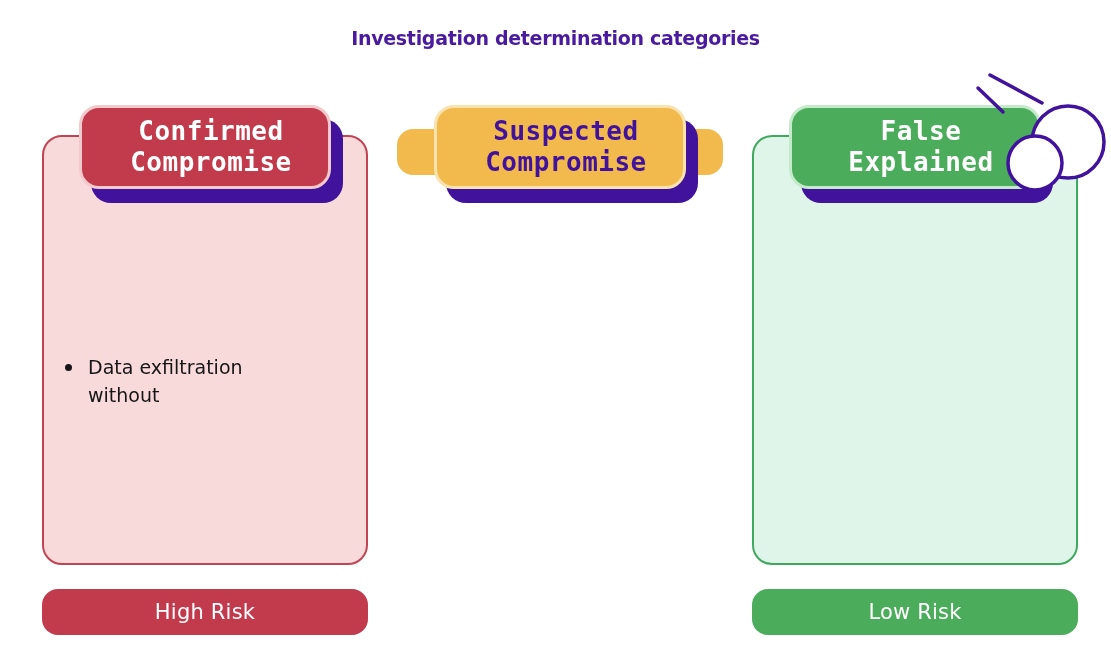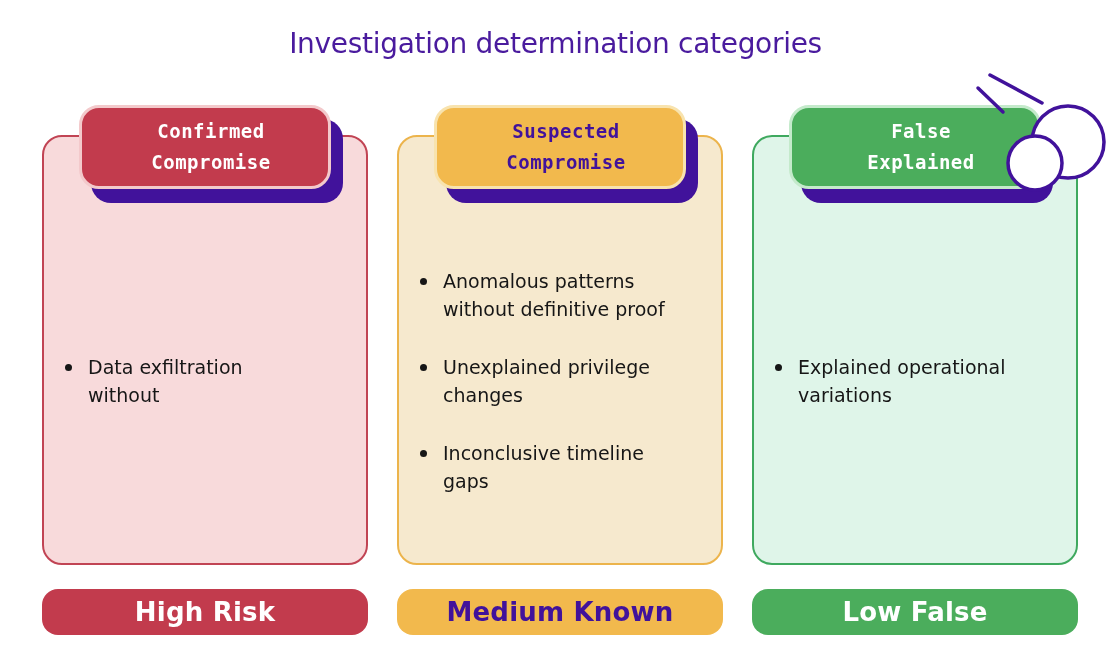--- a/index.html
+++ b/index.html
@@ -10,22 +10,22 @@
     width: 1111px;
     height: 658px;
     position: relative;
     background: #ffffff;
     font-family: "DejaVu Sans", sans-serif;
     overflow: hidden;
   }
   .title {
     text-align: center;
     margin-top: 27px;
-    font-size: 28px;
-    font-weight: 400;
+    font-size: 19px;
+    font-weight: 700;
     letter-spacing: -0.3px;
     color: var(--title-text, #4A1B9E);
   }
   .columns {
     position: absolute;
     left: 42px;
     top: 105px;
     display: flex;
     gap: 29px;
   }
@@ -59,21 +59,21 @@
     background: var(--header-bg);
     color: var(--header-text);
     border: 3px solid var(--header-border);
     box-sizing: border-box;
     display: flex;
     align-items: center;
     justify-content: center;
     text-align: center;
     font-family: "DejaVu Sans Mono", monospace;
     font-weight: bold;
-    font-size: 19px;
+    font-size: 26px;
     line-height: 31px;
     letter-spacing: 0.5px;
     white-space: pre-line;
     z-index: 2;
     padding-left: 12px;
   }
   .card {
     margin-top: 30px;
     height: 430px;
     box-sizing: border-box;
@@ -115,22 +115,22 @@
   }
   .risk-badge {
     margin-top: 24px;
     height: 46px;
     border-radius: 16px;
     background: var(--badge-bg);
     color: var(--badge-text);
     display: flex;
     align-items: center;
     justify-content: center;
-    font-size: 26px;
-    font-weight: bold;
+    font-size: 21px;
+    font-weight: normal;
     letter-spacing: 0.2px;
   }
   .decoration {
     position: absolute;
     top: 52px;
     right: 0;
     width: 170px;
     height: 165px;
     z-index: 5;
     pointer-events: none;
@@ -177,42 +177,30 @@
       </div>
       <div class="risk-badge">High Risk</div>
     </div>
 
     <div class="column" style="--header-bg: #F2B94D; --header-text: #41129B; --header-border: #F8E3AE; --card-bg: #F6E9CE; --card-border: #ECB44C; --badge-bg: #F2B94D; --badge-text: #41129B;">
       <div class="header-wrap">
         <div class="header-shadow"></div>
         <div class="header-badge">Suspected
 Compromise</div>
       </div>
-      <div class="card">
-        <ul>
-          <li>Anomalous patterns
-without definitive proof</li>
-          <li>Unexplained privilege
-changes</li>
-          <li>Inconclusive timeline
-gaps</li>
-        </ul>
-      </div>
       <div class="risk-badge">Medium Known</div>
     </div>
 
     <div class="column" style="--header-bg: #4BAD5C; --header-text: #FFFFFF; --header-border: #C4EACB; --card-bg: #DFF5E9; --card-border: #3FA95F; --badge-bg: #4BAD5C; --badge-text: #FFFFFF;">
       <div class="header-wrap">
         <div class="header-shadow"></div>
         <div class="header-badge">False
 Explained</div>
       </div>
       <div class="card">
         <ul>
-          <li>Explained operational
-variations</li>
         </ul>
       </div>
-      <div class="risk-badge">Low False</div>
+      <div class="risk-badge">Low Risk</div>
     </div>
 
   </div>
 </div>
 
 </body></html>

